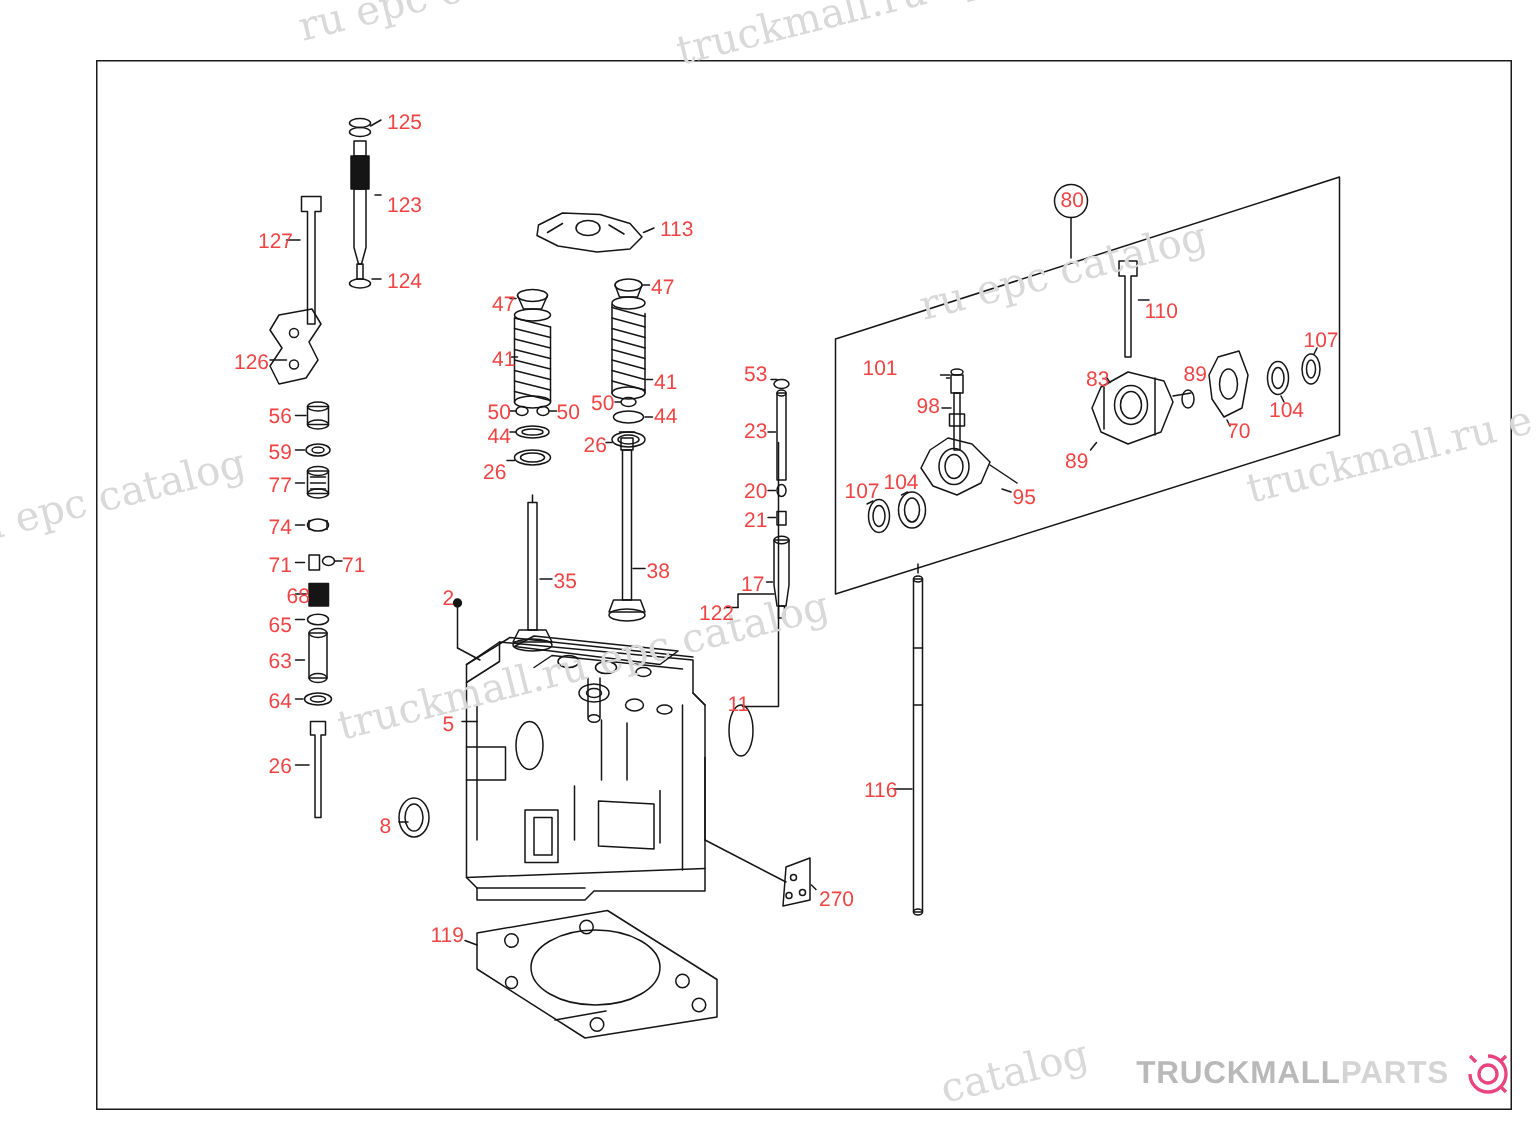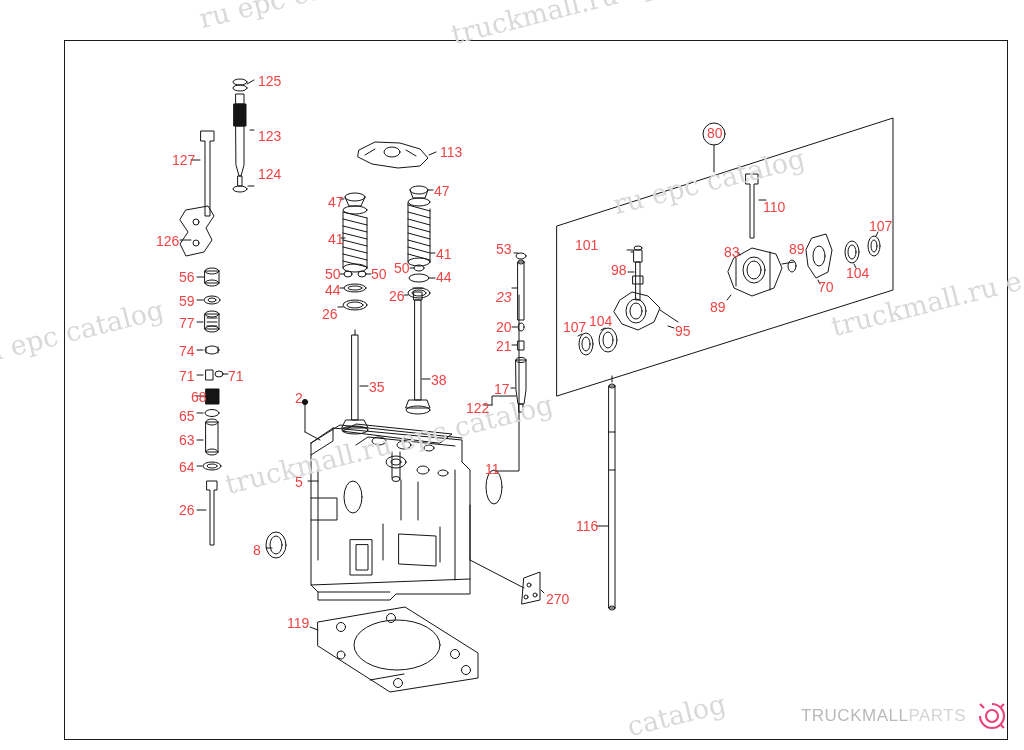--- a/index.html
+++ b/index.html
@@ -71,24 +71,24 @@
     position: absolute;
     right: 10px;
     bottom: 12px;
     z-index: 7;
     display: flex;
     align-items: center;
     gap: 4px;
   }
   .logo-text {
     font-family: "Liberation Sans", sans-serif;
-    font-size: 17px;
+    font-size: 21px;
     letter-spacing: 0.5px;
     color: #b9b9b9;
-    font-weight: normal;
+    font-weight: bold;
     text-align: center;
   }
   .logo-text .accent { color: #d4d4d4; }
   .logo-mark {
     width: 44px; height: 44px;
     position: relative;
   }
 </style>
 </head>
 <body>
@@ -378,37 +378,37 @@
       <ellipse cx="612" cy="608" rx="3" ry="2"></ellipse>
       <path d="M612 382 L612 376"></path>
       <path d="M596 526 L608 526"></path>
       <path d="M609 432 L615 432 M609 470 L615 470"></path>
 
     </g>
   </svg>
 
   <div class="lbl" style="left:258px; top:75px;">125</div>
   <div class="lbl" style="left:258px; top:130px;">123</div>
-  <div class="lbl" style="left:258px; top:168px;">124</div>
+  <div class="lbl" style="left:258px; top:181px;">124</div>
   <div class="lbl" style="left:172px; top:154px;">127</div>
   <div class="lbl" style="left:156px; top:235px;">126</div>
   <div class="lbl" style="left:440px; top:146px;text-align:right;">113</div>
   <div class="lbl" style="left:328px; top:196px;">47</div>
   <div class="lbl" style="left:434px; top:185px;">47</div>
   <div class="lbl" style="left:328px; top:233px;">41</div>
   <div class="lbl" style="left:436px; top:248px;">41</div>
   <div class="lbl" style="left:325px; top:268px;">50</div>
   <div class="lbl" style="left:371px; top:268px;">50</div>
   <div class="lbl" style="left:394px; top:262px;">50</div>
   <div class="lbl" style="left:325px; top:284px;">44</div>
   <div class="lbl" style="left:436px; top:271px;">44</div>
   <div class="lbl" style="left:322px; top:308px;">26</div>
   <div class="lbl" style="left:389px; top:290px;">26</div>
   <div class="lbl" style="left:496px; top:243px;">53</div>
-  <div class="lbl" style="left:496px; top:291px;font-style:italic;">23</div>
+  <div class="lbl" style="left:496px; top:281px;">23</div>
   <div class="lbl" style="left:496px; top:321px;">20</div>
   <div class="lbl" style="left:496px; top:340px;">21</div>
   <div class="lbl" style="left:494px; top:383px;">17</div>
   <div class="lbl" style="left:466px; top:402px;">122</div>
   <div class="lbl" style="left:369px; top:381px;text-align:center;">35</div>
   <div class="lbl" style="left:431px; top:374px;">38</div>
   <div class="lbl" style="left:295px; top:392px;">2</div>
   <div class="lbl" style="left:295px; top:476px;">5</div>
   <div class="lbl" style="left:253px; top:544px;">8</div>
   <div class="lbl" style="left:485px; top:463px;">11</div>

